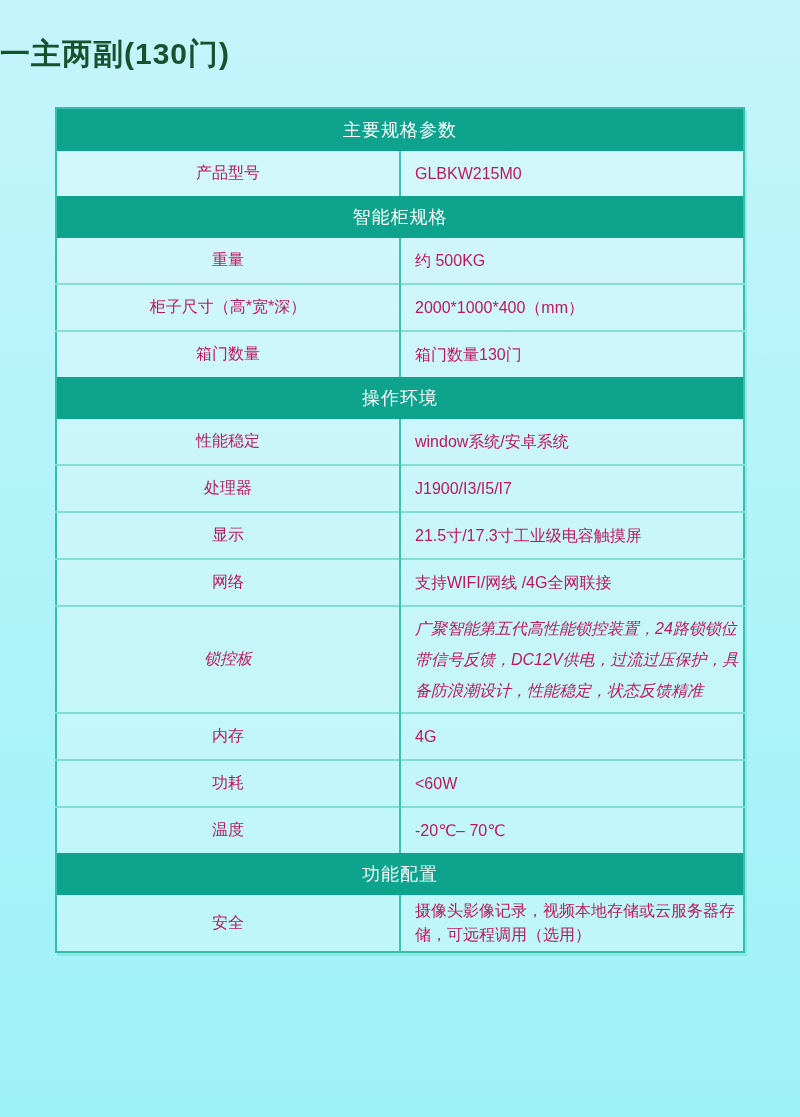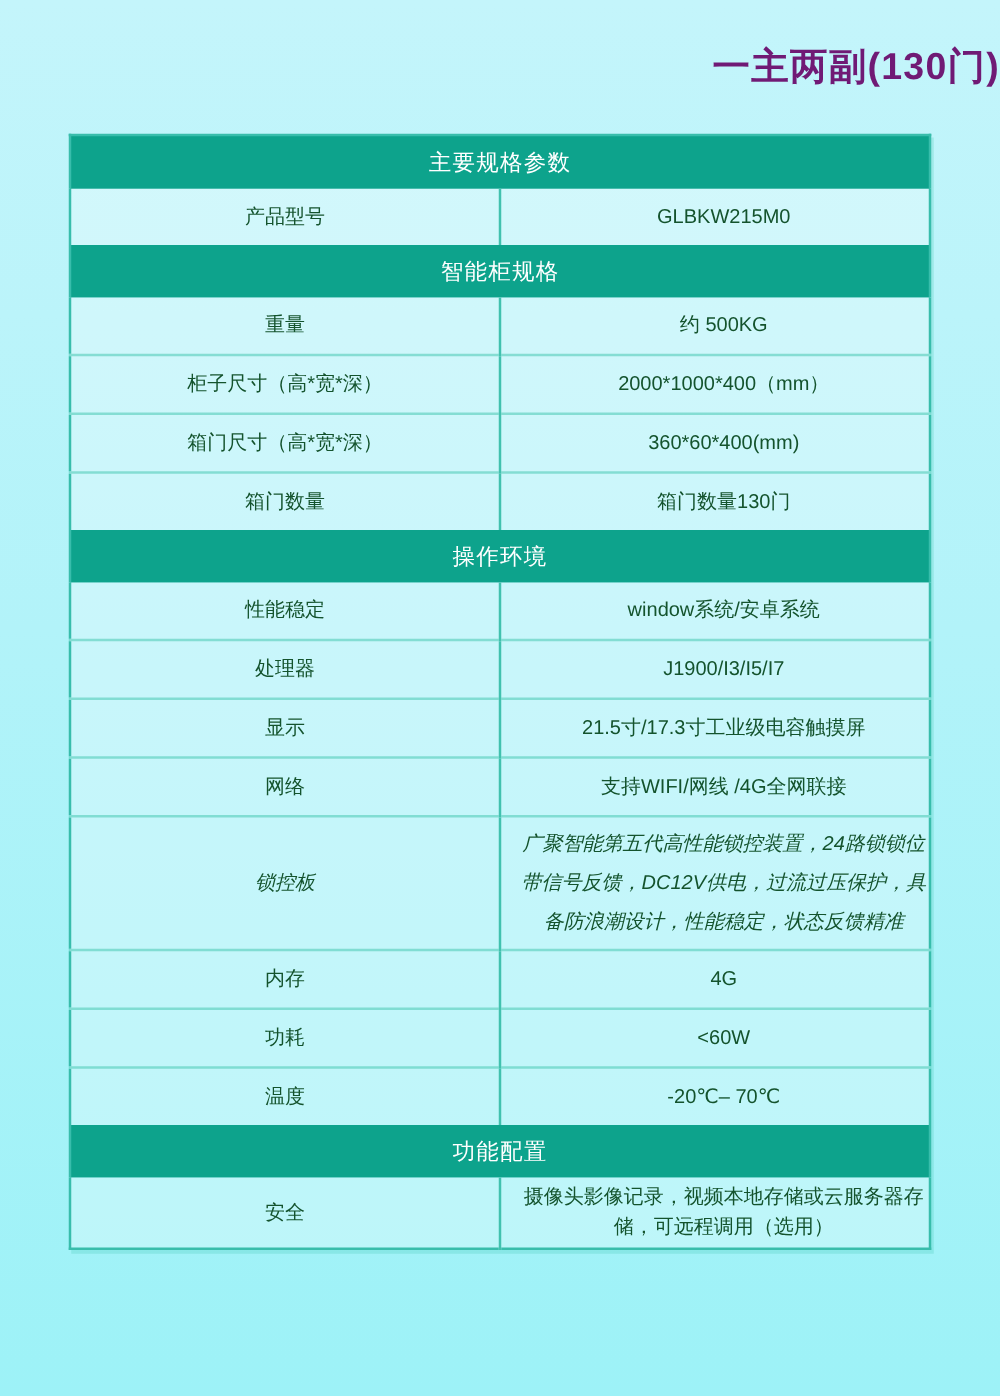--- a/index.html
+++ b/index.html
@@ -8,25 +8,25 @@
     width: 800px;
     height: 1117px;
     overflow: hidden;
     font-family: "Liberation Sans", "DejaVu Sans", sans-serif;
   }
   body {
     background: linear-gradient(180deg, #c4f5fb 0%, #b2f3f9 45%, #9df2f7 100%);
   }
   .page-title {
     margin: 32px 0 0 0;
-    text-align: right;
+    text-align: left;
     font-size: 30px;
     line-height: 44px;
     font-weight: bold;
-    color: #701a75;
+    color: #14532d;
     letter-spacing: 1px;
   }
   table.spec-table {
     width: 690px;
     margin: 31px auto 0 auto;
     border-collapse: collapse;
     border: 2px solid #38bdab;
     box-shadow: 2px 3px 0 rgba(63, 200, 178, 0.25);
     table-layout: fixed;
   }
@@ -34,36 +34,36 @@
     background: #0da38c;
     color: #ffffff;
     font-size: 18px;
     font-weight: normal;
     text-align: center;
     height: 40px;
     letter-spacing: 1px;
   }
   tr.row td {
     background: rgba(255, 255, 255, 0.30);
-    color: #14532d;
+    color: #be185d;
     font-size: 16px;
     height: 37px;
     vertical-align: middle;
   }
   tr.row + tr.row td {
     border-top: 2px solid rgba(72, 200, 178, 0.55);
   }
   td.label {
     width: 180px;
     text-align: center;
     border-right: 2px solid #41c1ae;
     padding: 0 6px;
   }
   td.value {
-    text-align: center;
+    text-align: left;
     padding: 4px 0 4px 14px;
     line-height: 24px;
   }
   tr.row.tall td {
     height: 74px;
     font-style: italic;
   }
   tr.row.tall td.value {
     line-height: 31px;
     padding-top: 6px;
@@ -89,24 +89,20 @@
     <tr class="sec-header">
       <td colspan="2">智能柜规格</td>
     </tr>
     <tr class="row">
       <td class="label">重量</td>
       <td class="value">约 500KG</td>
     </tr>
     <tr class="row">
       <td class="label">柜子尺寸（高*宽*深）</td>
       <td class="value">2000*1000*400（mm）</td>
-    </tr>
-    <tr class="row">
-      <td class="label">箱门尺寸（高*宽*深）</td>
-      <td class="value">360*60*400(mm)</td>
     </tr>
     <tr class="row">
       <td class="label">箱门数量</td>
       <td class="value">箱门数量130门</td>
     </tr>
 
     <tr class="sec-header">
       <td colspan="2">操作环境</td>
     </tr>
     <tr class="row">

